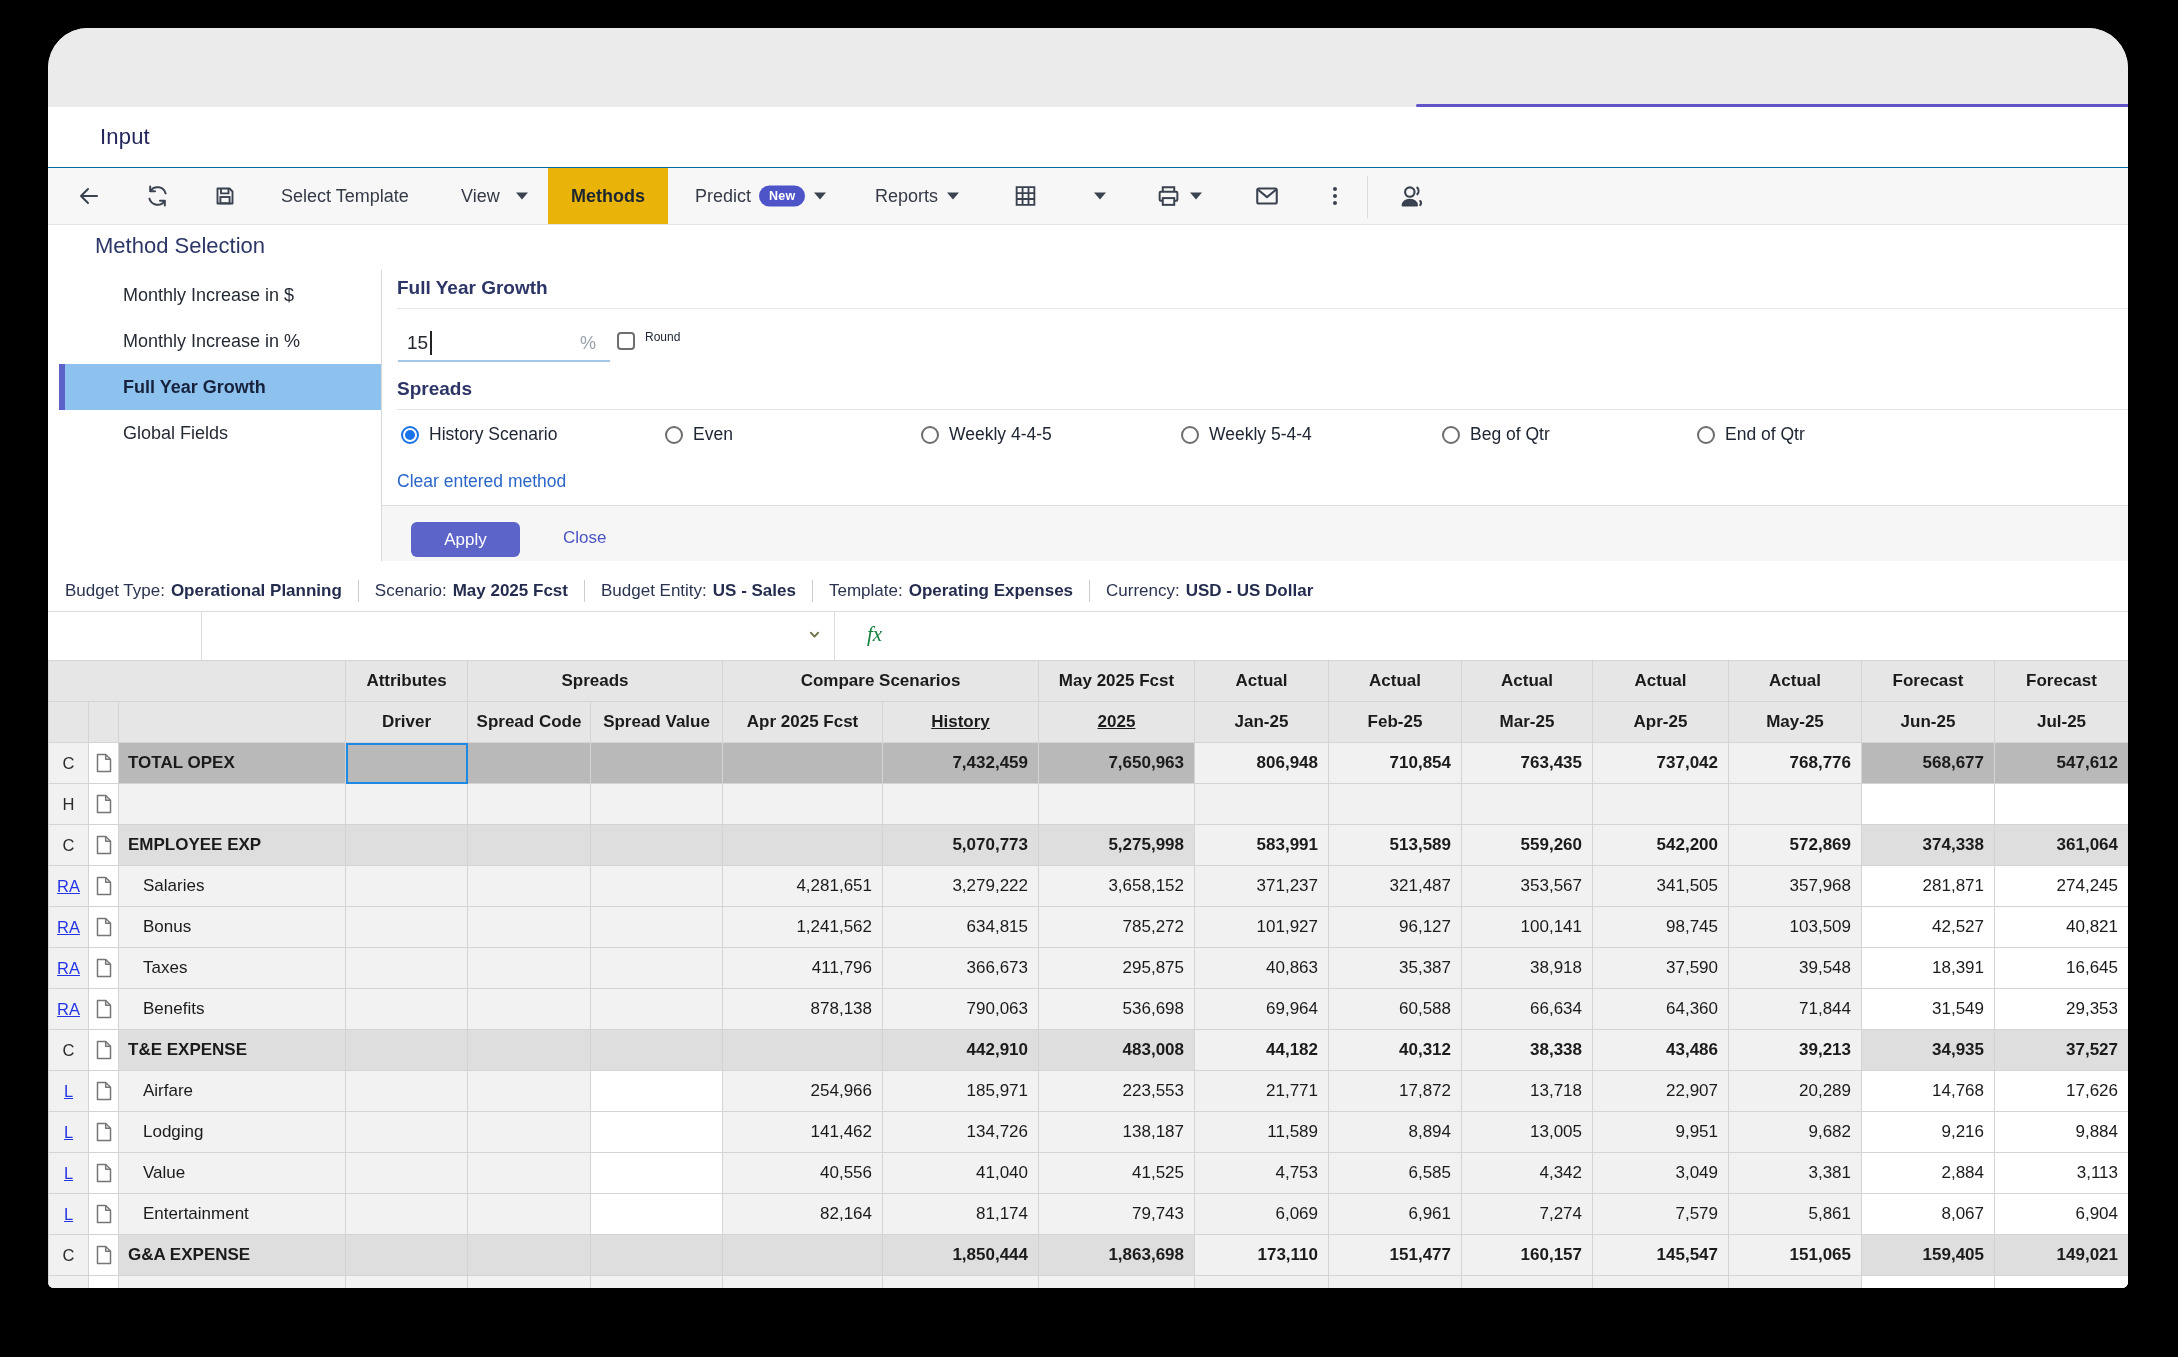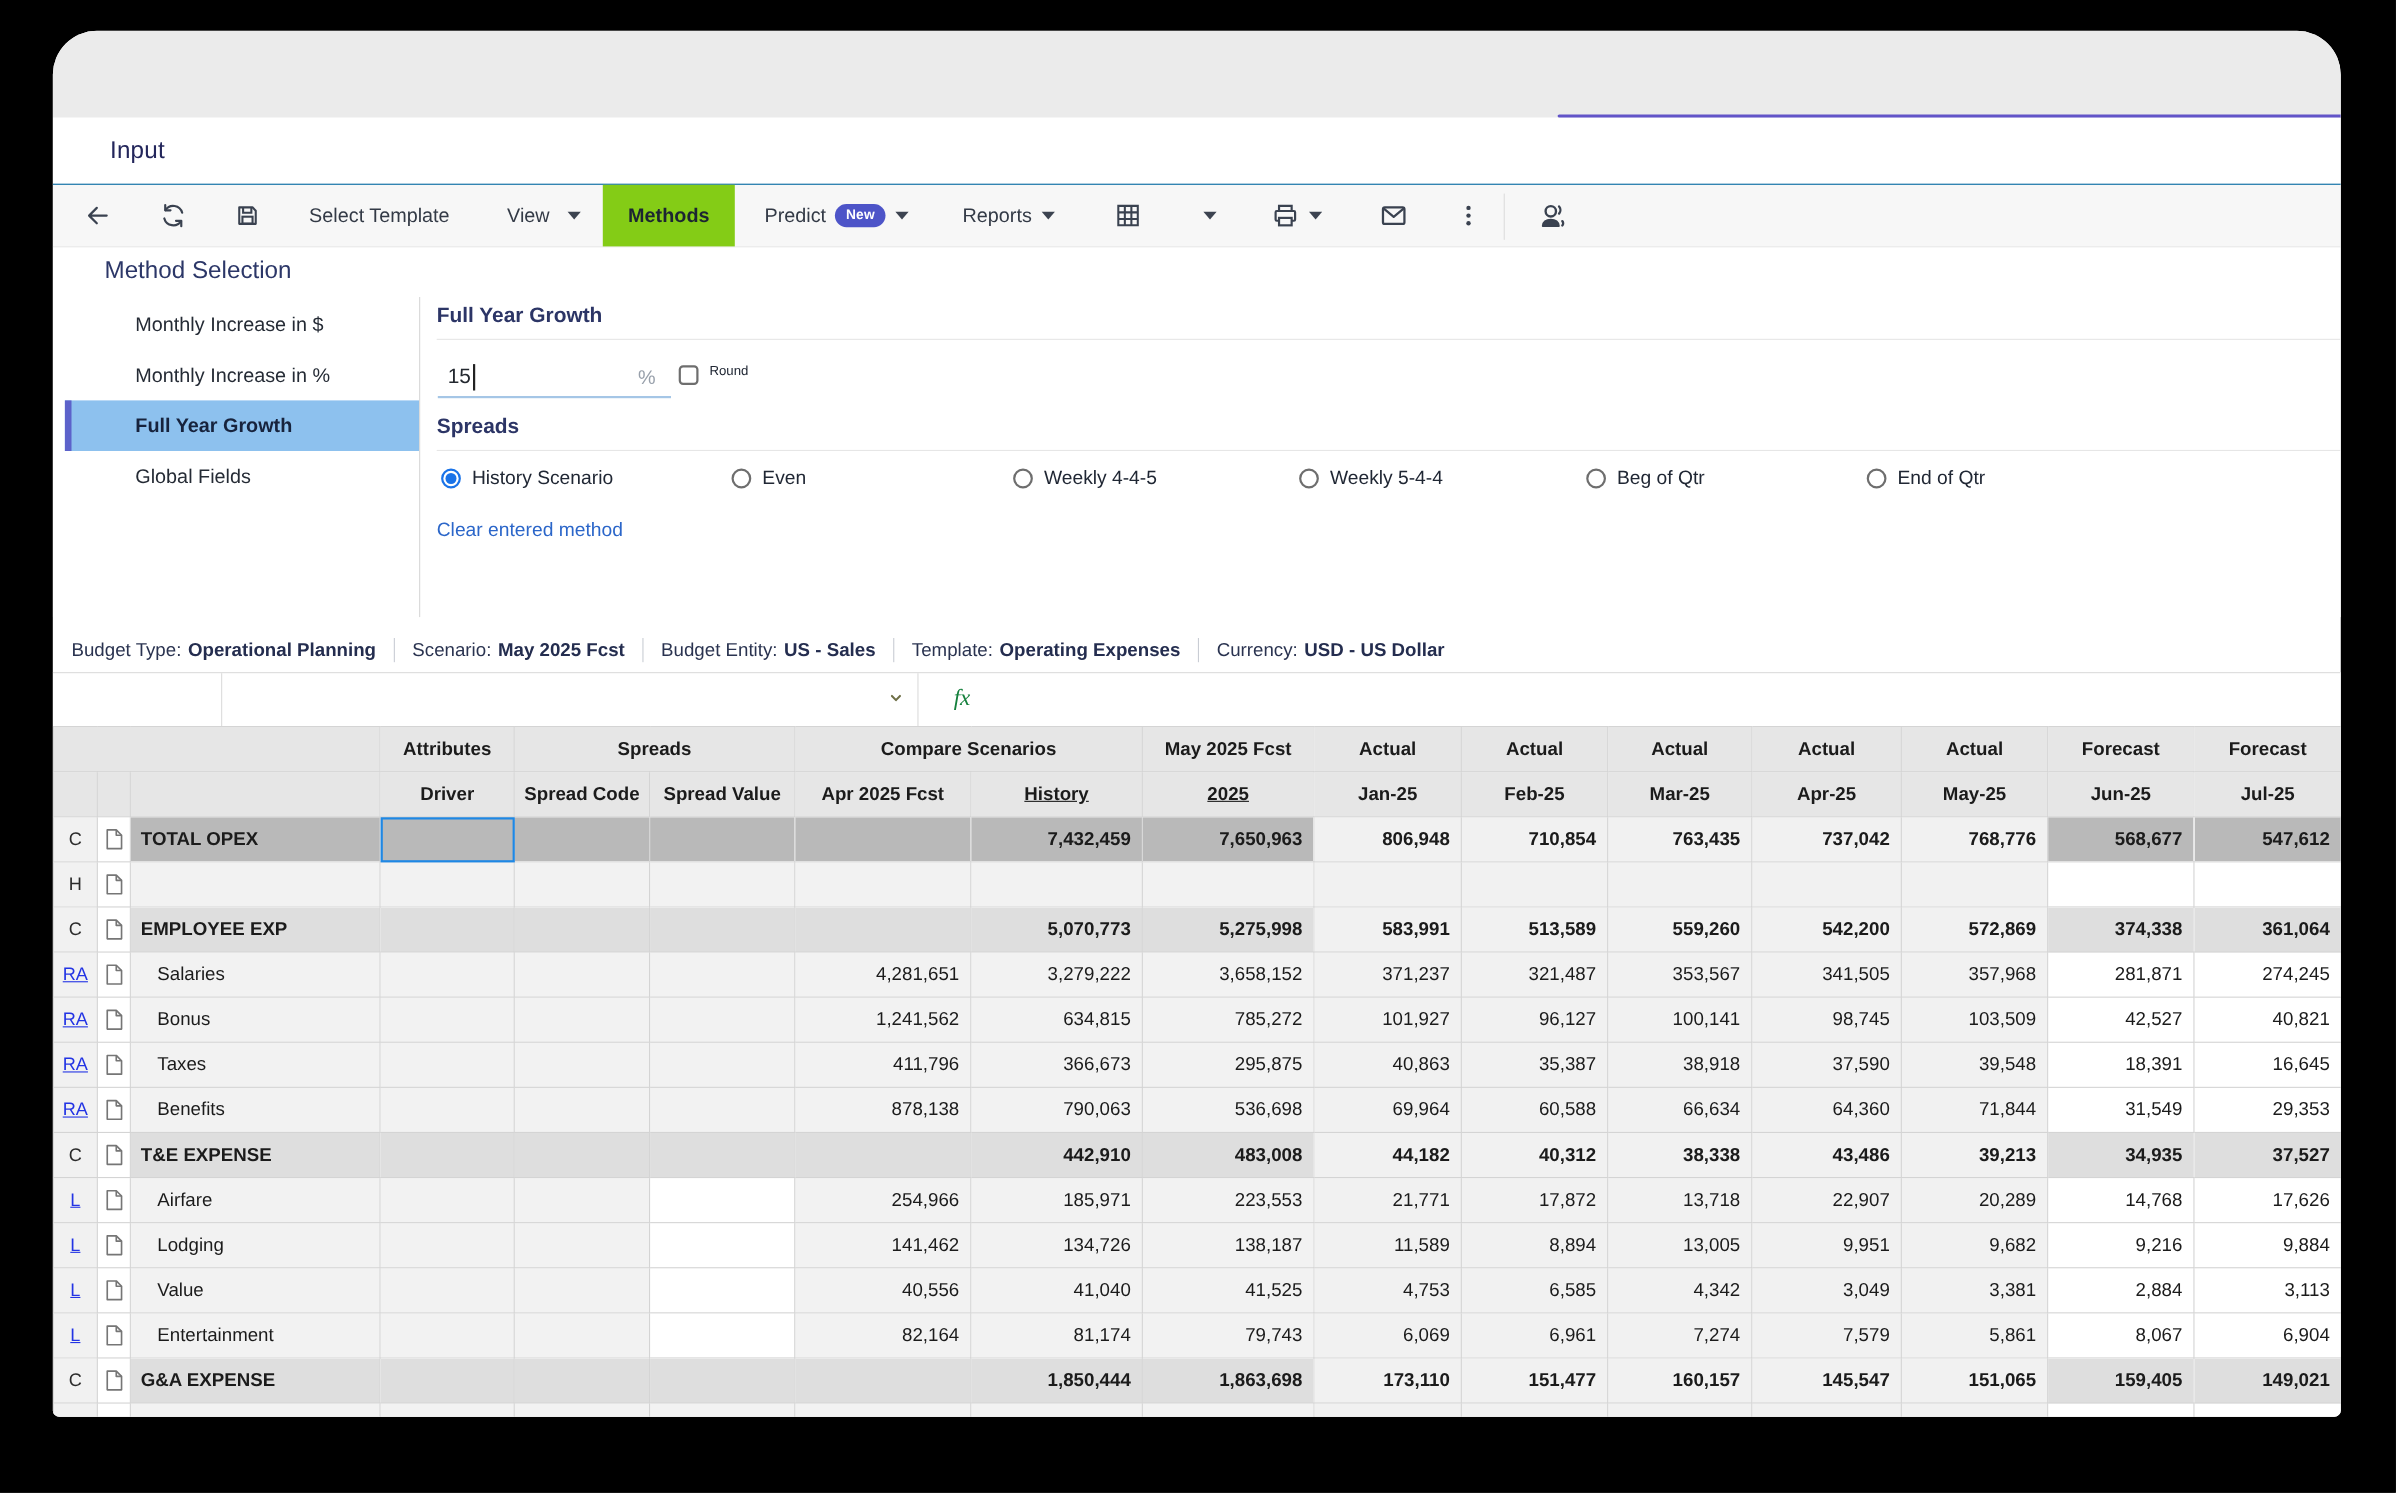--- a/index.html
+++ b/index.html
@@ -18,21 +18,21 @@
   .titlebar .title { margin-left:52px; font-size:22px; font-weight:400; color:#23265b; letter-spacing:.2px; }
 
   
   .toolbar { position:absolute; left:0; top:139px; width:100%; height:58px; background:#f7f7f7;
     border-top:1px solid #0369a1; border-bottom:1px solid #e4e4e4; }
   .tb { position:absolute; top:50%; transform:translateY(-50%); display:flex; align-items:center; color:#3a4250; }
   .tb svg { display:block; }
   .tb-label { font-size:18px; color:#333a46; white-space:nowrap; }
   .caret { width:0; height:0; border-left:6px solid transparent; border-right:6px solid transparent; border-top:7px solid #3c4350; margin-left:9px; }
   .methods-btn { position:absolute; left:500px; top:0; width:120px; height:100%;
-    background:#84cc16; display:flex; align-items:center; justify-content:center;
+    background:#eab308; display:flex; align-items:center; justify-content:center;
     font-size:18px; font-weight:600; color:#1c2532; }
   .new-badge { background:#4d54c8; color:#fff; font-size:12.5px; font-weight:700;
     padding:3px 10px 4px; border-radius:11px; margin-left:8px; letter-spacing:.2px; }
   .tb-divider { position:absolute; left:1319px; top:8px; height:42px; width:1px; background:#dcdcdc; }
 
   
   .method-panel { position:absolute; left:0; top:197px; width:100%; height:336px; background:#fff; }
   .ms-title { position:absolute; left:47px; top:8px; font-size:22px; color:#2c3768; }
   .ms-list { position:absolute; left:11px; top:47px; width:322px; }
   .ms-item { height:46px; display:flex; align-items:center; padding-left:64px;
@@ -253,20 +253,24 @@
           <span class="radio-label">Beg of Qtr</span>
         </div>
         <div class="radio-opt" style="left: 1649px;">
           <span class="radio-circle"></span>
           <span class="radio-label">End of Qtr</span>
         </div>
       </div>
 
     <div class="clear-link">Clear entered method</div>
 
+    <div class="panel-footer">
+      <button class="apply-btn">Apply</button>
+      <span class="close-btn">Close</span>
+    </div>
   </div>
 
   <div class="context-bar" id="context-bar">
       <span class="ctx-item">
         <span class="lab">Budget Type:</span>
         <span class="val">Operational Planning</span>
       </span>
       <span class="ctx-sep"></span>
       <span class="ctx-item">
         <span class="lab">Scenario:</span>

